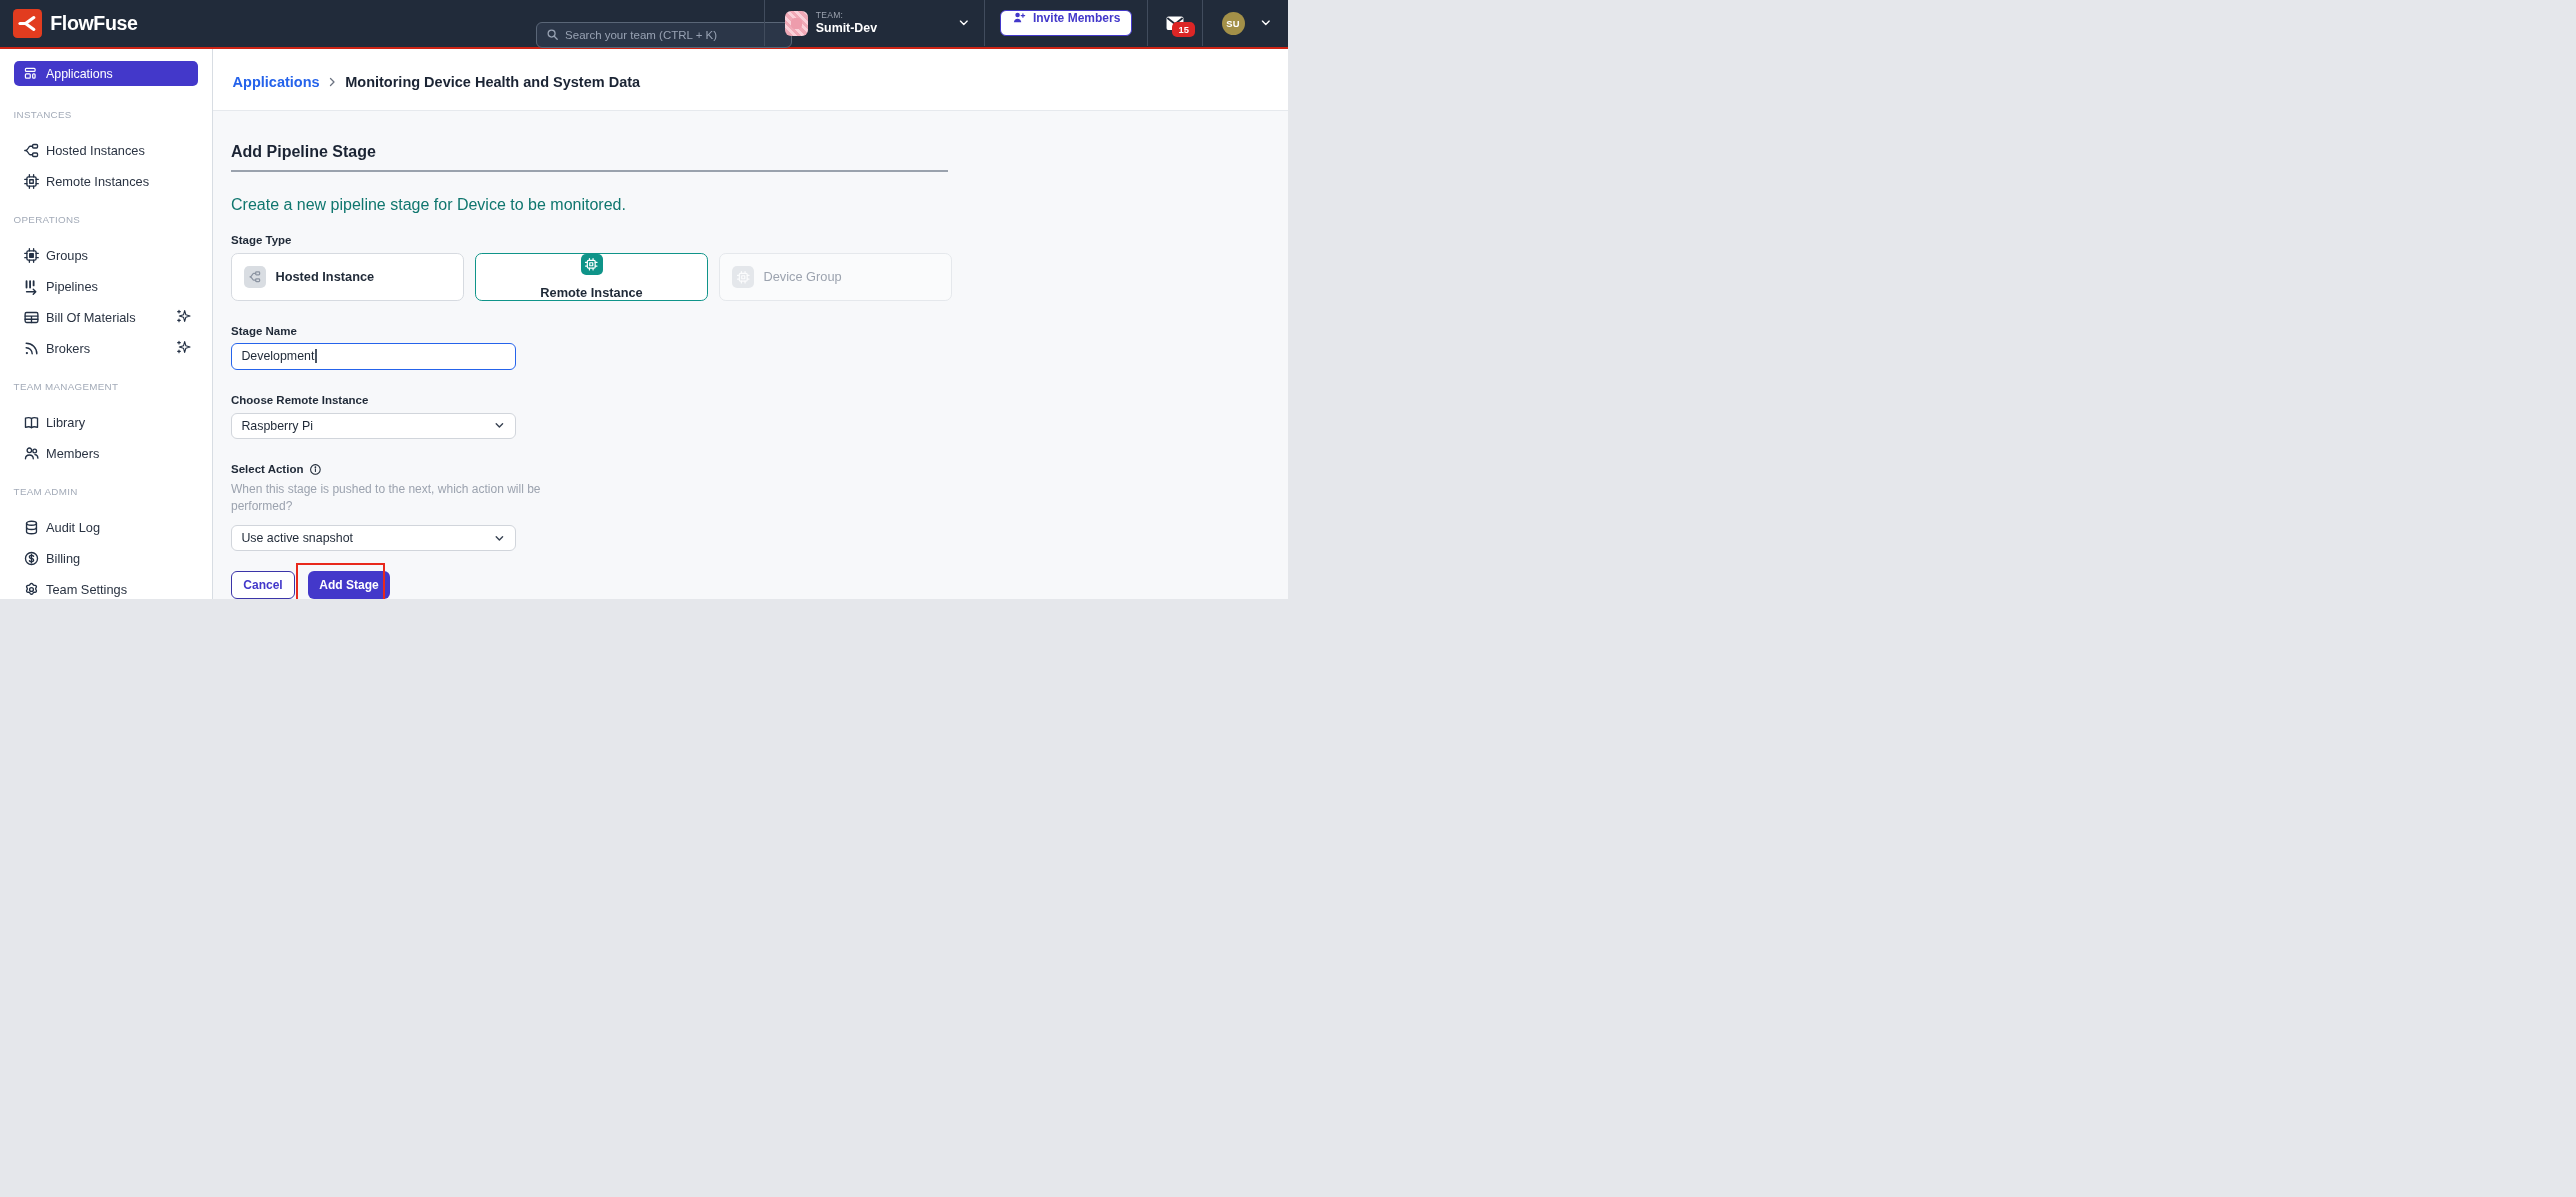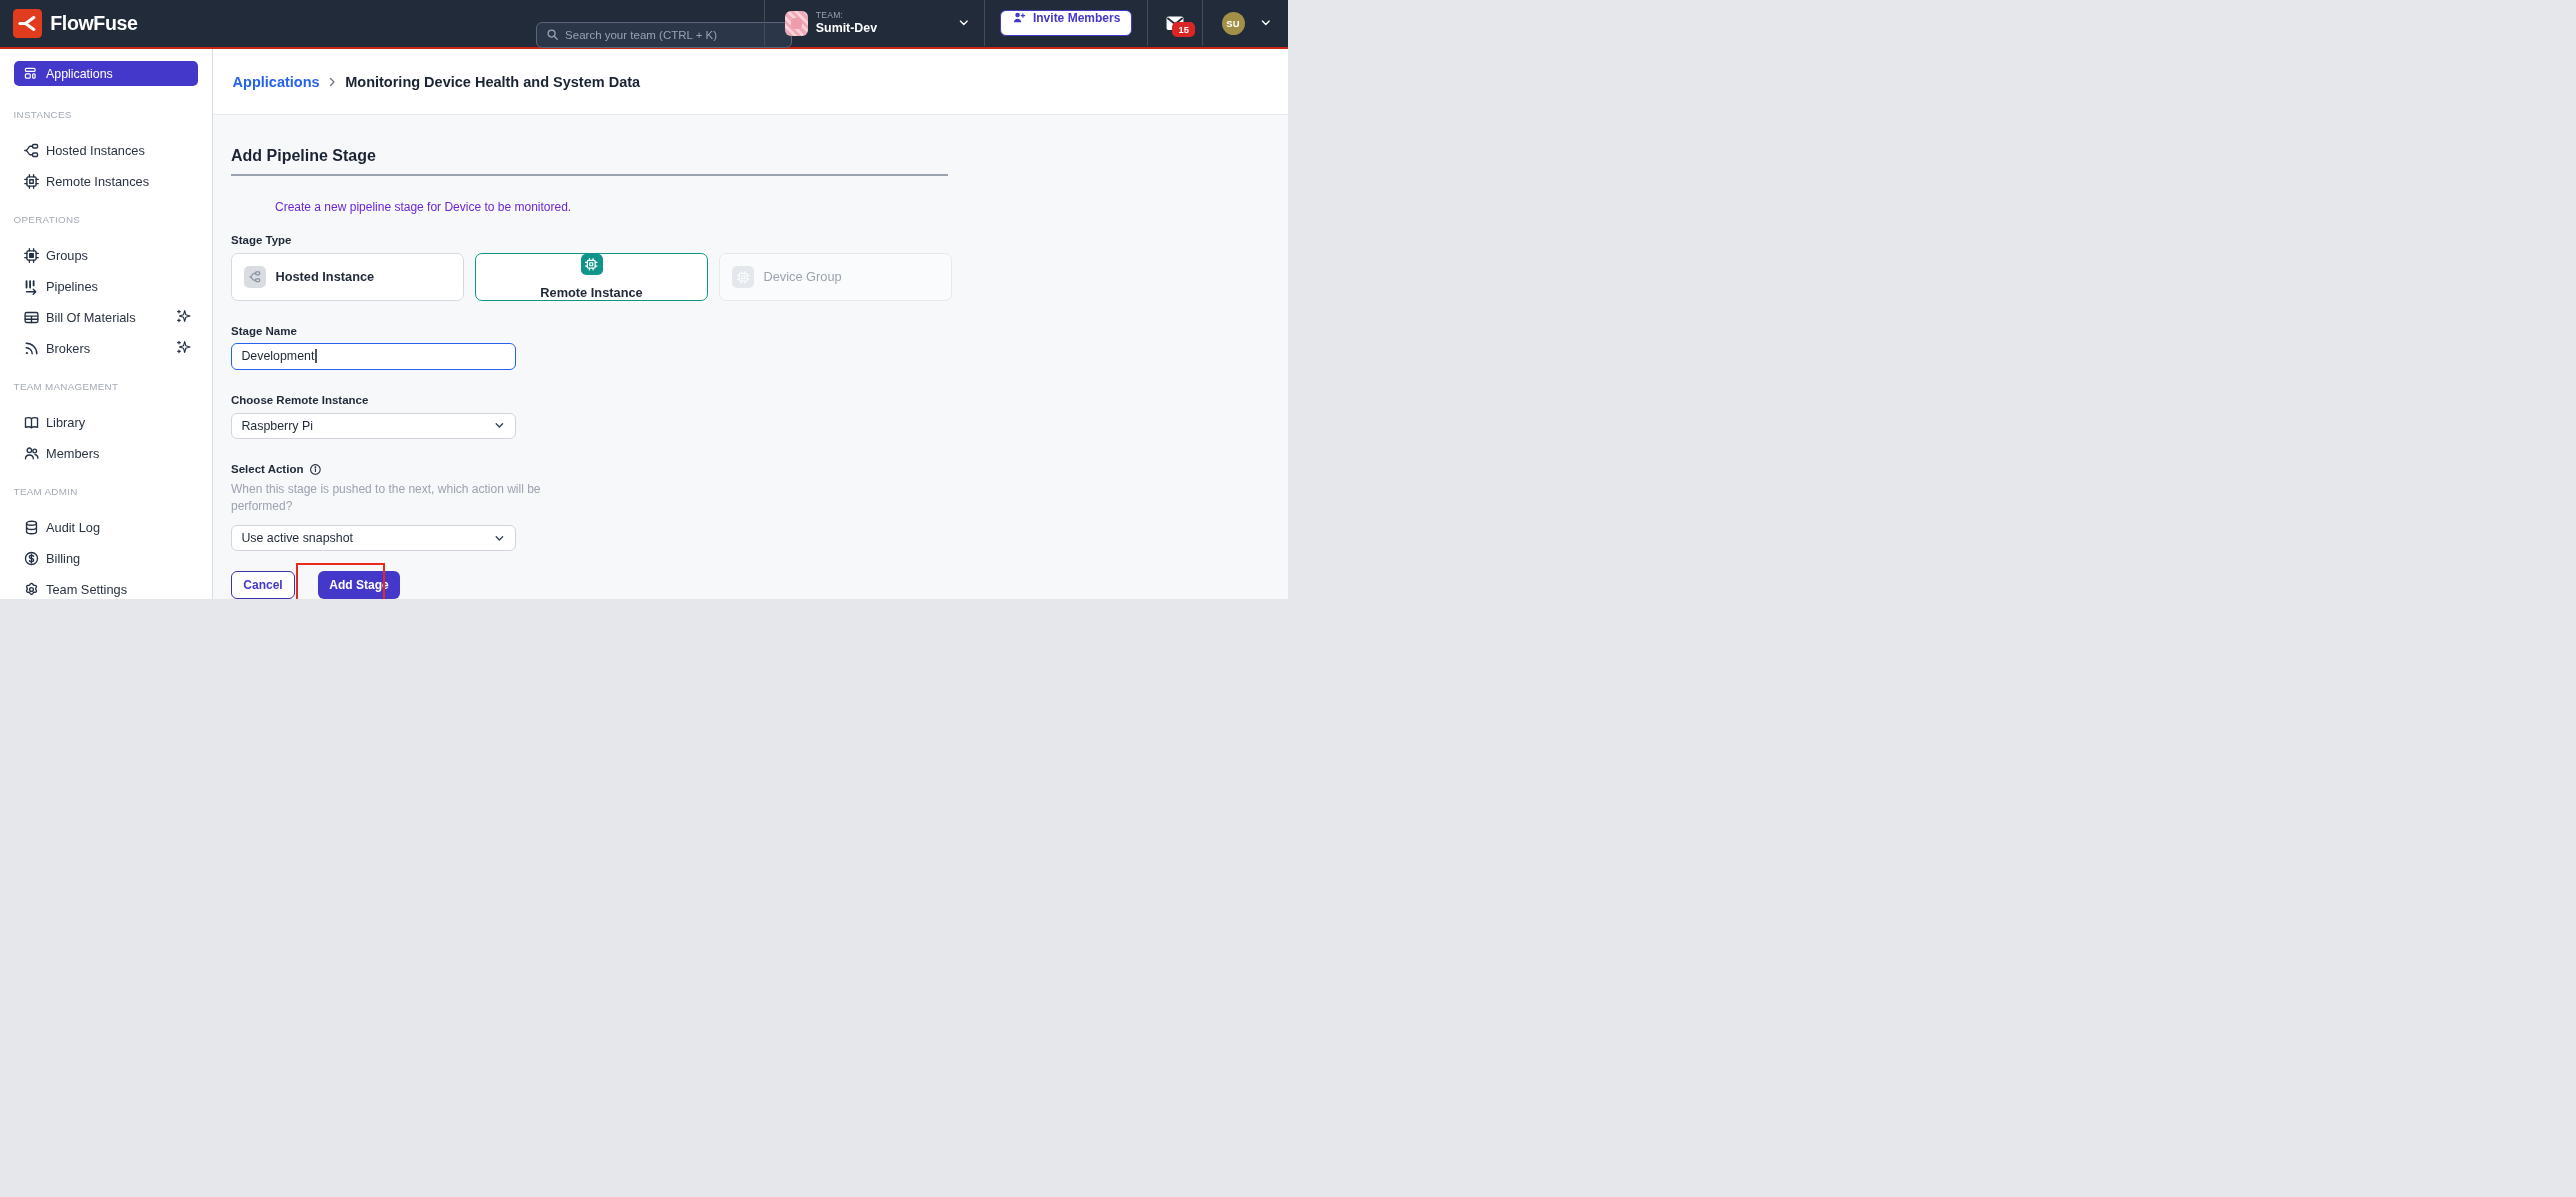--- a/index.html
+++ b/index.html
@@ -89,21 +89,21 @@
   .main-header { height:89px; background:#ffffff; border-bottom:0.9px solid #E6E9ED; position:relative; }
   .breadcrumb { position:absolute; left:19.6px; top:25px; display:flex; align-items:center; gap:6.8px; }
   .breadcrumb .bc-link { color:#2563EB; font-size:14.5px; font-weight:700; cursor:pointer; }
   .breadcrumb .bc-current { color:#1B2434; font-size:14.5px; font-weight:700; }
   .tabs { position:absolute; left:27px; top:66px; display:flex; gap:23px; }
   .tab { color:#1F2937; font-size:12.4px; font-weight:500; cursor:pointer; padding-bottom:5.1px; }
   
   .content { flex:1; background:#F7F8FA; padding:32px 0 0 18px; position:relative; }
   .form-title { color:#1B2434; font-size:16px; font-weight:600; }
   .form-rule { width:717px; height:1.3px; background:#9AA2AD; border:none; margin-top:9.4px; }
-  .form-desc { margin-top:24px; color:#6d28d9; font-size:12px;margin-left:44px; }
+  .form-desc { margin-top:24px; color:#0f766e; font-size:16px; }
   .field-label { margin-top:20.4px; color:#1F2937; font-size:11.5px; font-weight:700; display:flex; align-items:center; gap:5.1px; }
   .cards { margin-top:6.8px; display:flex; gap:11px; }
   .type-card {
     width:233px; height:48px; background:#ffffff; border:0.9px solid #D6DAE0;
     border-radius:6.8px; display:flex; align-items:center; gap:9.4px; padding:0 12px;
     cursor:pointer;
   }
   .type-card .card-label { color:#1F2937; font-size:12.8px; font-weight:600; }
   .type-card.selected { border:1.7px solid #0F9489; padding:0 11px;flex-direction:column; }
   .type-card.disabled { background:#FAFBFC; border-color:#E5E8EC; cursor:default; }
@@ -120,21 +120,21 @@
   }
   .caret { display:inline-block; width:1.3px; height:13.6px; background:#4B5563; margin-left:0.9px; }
   .select-box {
     margin-top:6.8px; width:285px; height:26.4px; background:#fff;
     border:0.9px solid #D1D5DB; border-radius:6px; display:flex; align-items:center;
     justify-content:space-between; padding:0 9.4px; font-size:12.4px; color:#1F2937;
     cursor:pointer;
   }
   .help-text { margin-top:5.1px; width:334px; color:#9CA3AF; font-size:12px; line-height:17px; }
   .select-box.action { margin-top:10.2px; }
-  .actions { margin-top:19.6px; position:relative; display:flex; gap:16px; height:28px; }
+  .actions { margin-top:19.6px; position:relative; display:flex; gap:6px; height:28px; }
   .btn-cancel {
     width:64px; height:28px; background:#fff; border:1.3px solid #3B34A8; border-radius:6px;
     color:#4338CA; font-size:12px; font-weight:700; cursor:pointer;
     font-family:"Liberation Sans", sans-serif;
   }
   .btn-submit {
     width:82px; height:28px; background:#4338CA; border:none; border-radius:6px;
     color:#ffffff; font-size:12px; font-weight:700; cursor:pointer;
     font-family:"Liberation Sans", sans-serif; margin-left:7px;
   }

